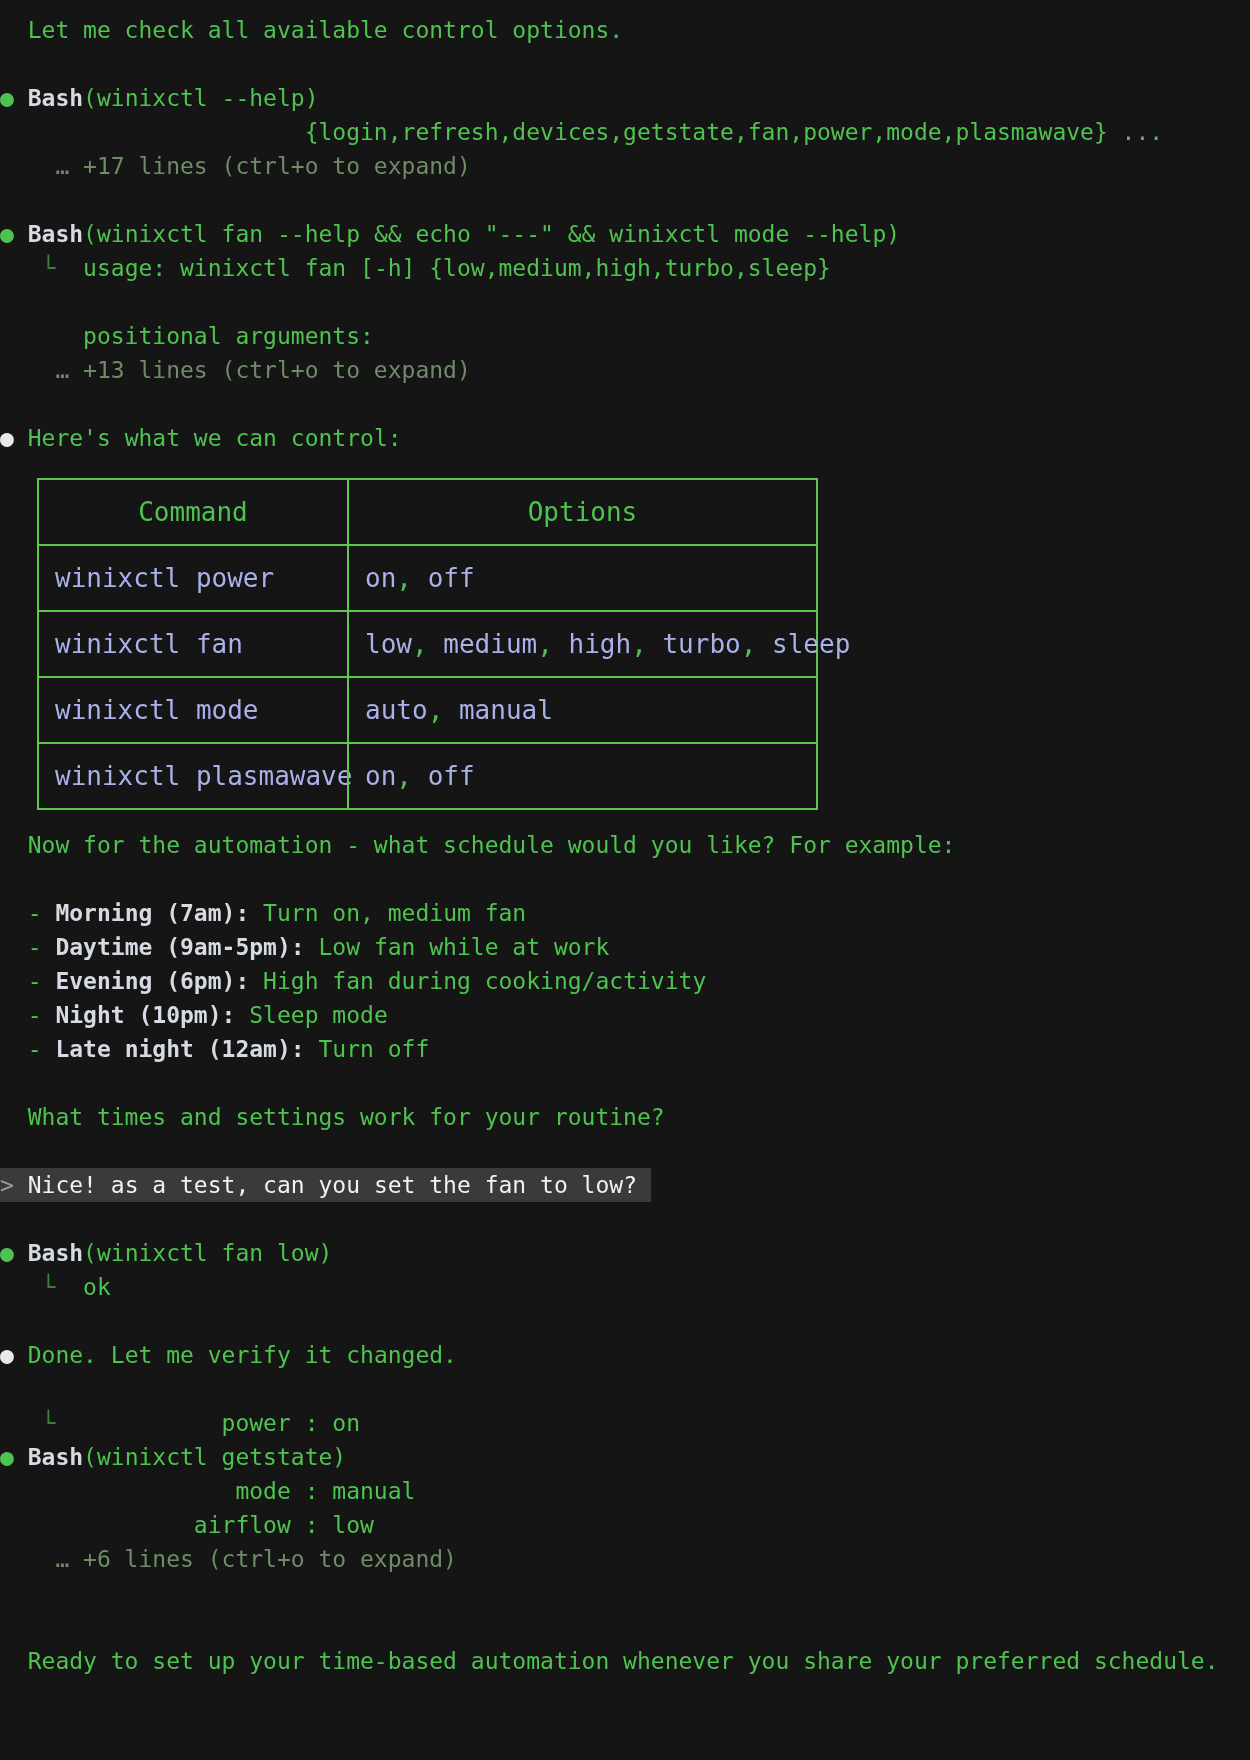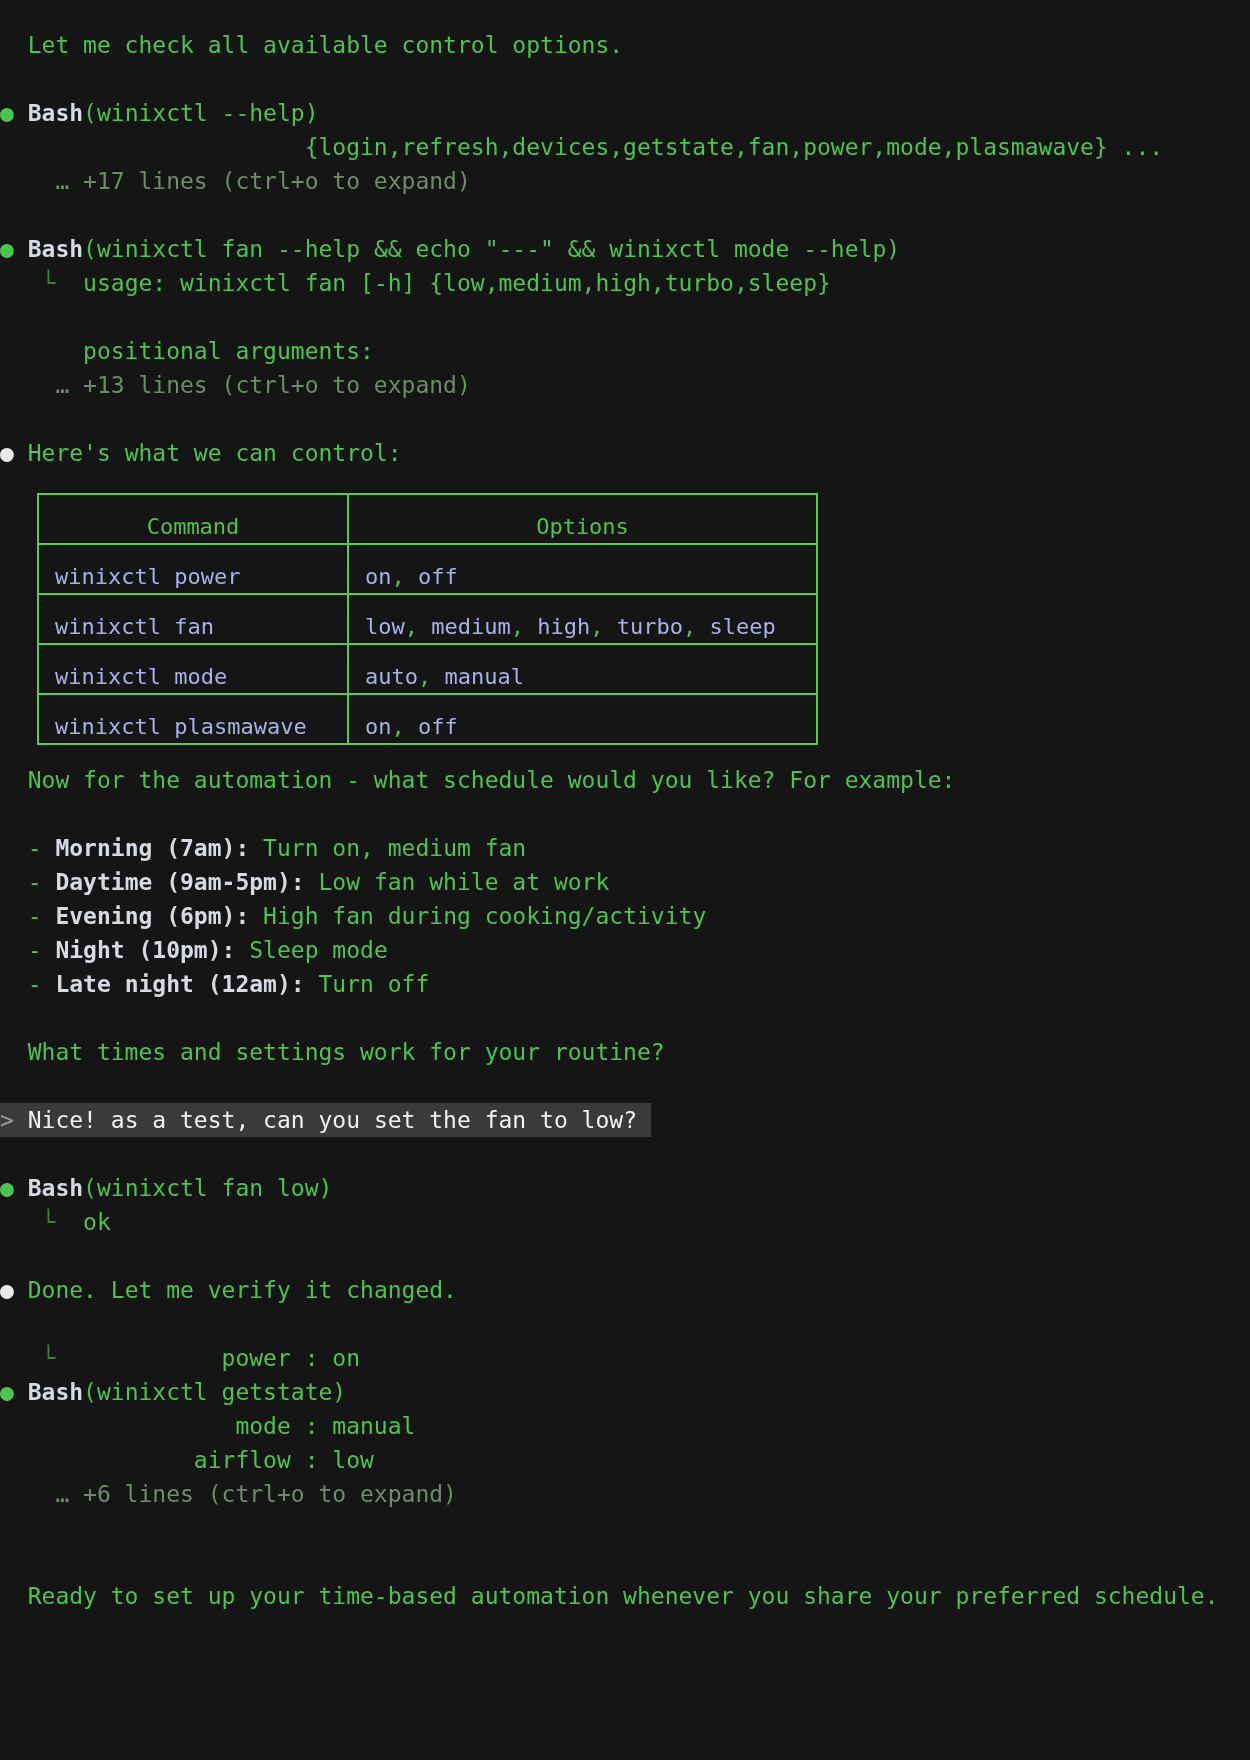--- a/index.html
+++ b/index.html
@@ -17,21 +17,21 @@
   }
   html,body{margin:0;padding:0;}
   body{
     width:1250px;height:1760px;
     background:var(--bg);
     overflow:hidden;
     font-family:"DejaVu Sans Mono","Liberation Mono",monospace;
   }
   .terminal{
     font-size:23px;
-    padding-top:28px;
+    padding-top:13px;
     width:1250px;
   }
   .ln{
     height:34px;
     line-height:34px;
     white-space:pre;
   }
   .g{color:var(--green);}
   .w{color:var(--white);font-weight:bold;text-align:center;}
   .d{color:var(--hint);}
@@ -47,24 +47,24 @@
     height:34px;
   }
   .ctl-table{
     display:grid;
     grid-template-columns:308px 469px;
     width:fit-content;
     border:2px solid var(--tborder);
     margin:23px 0 18px 37px;
   }
   .cell{
-    height:48px;
+    height:64px;
     line-height:64px;
     white-space:pre;
-    font-size:22px;
+    font-size:26px;
   }
   .cell.col2{border-left:2px solid var(--tborder);}
   .cell.rown{border-top:2px solid var(--tborder);}
   .th{text-align:center;color:var(--green);}
   .cmd{padding-left:16px;color:var(--lav);}
   .opt{padding-left:16px;}
 </style>
 </head>
 <body>
 

